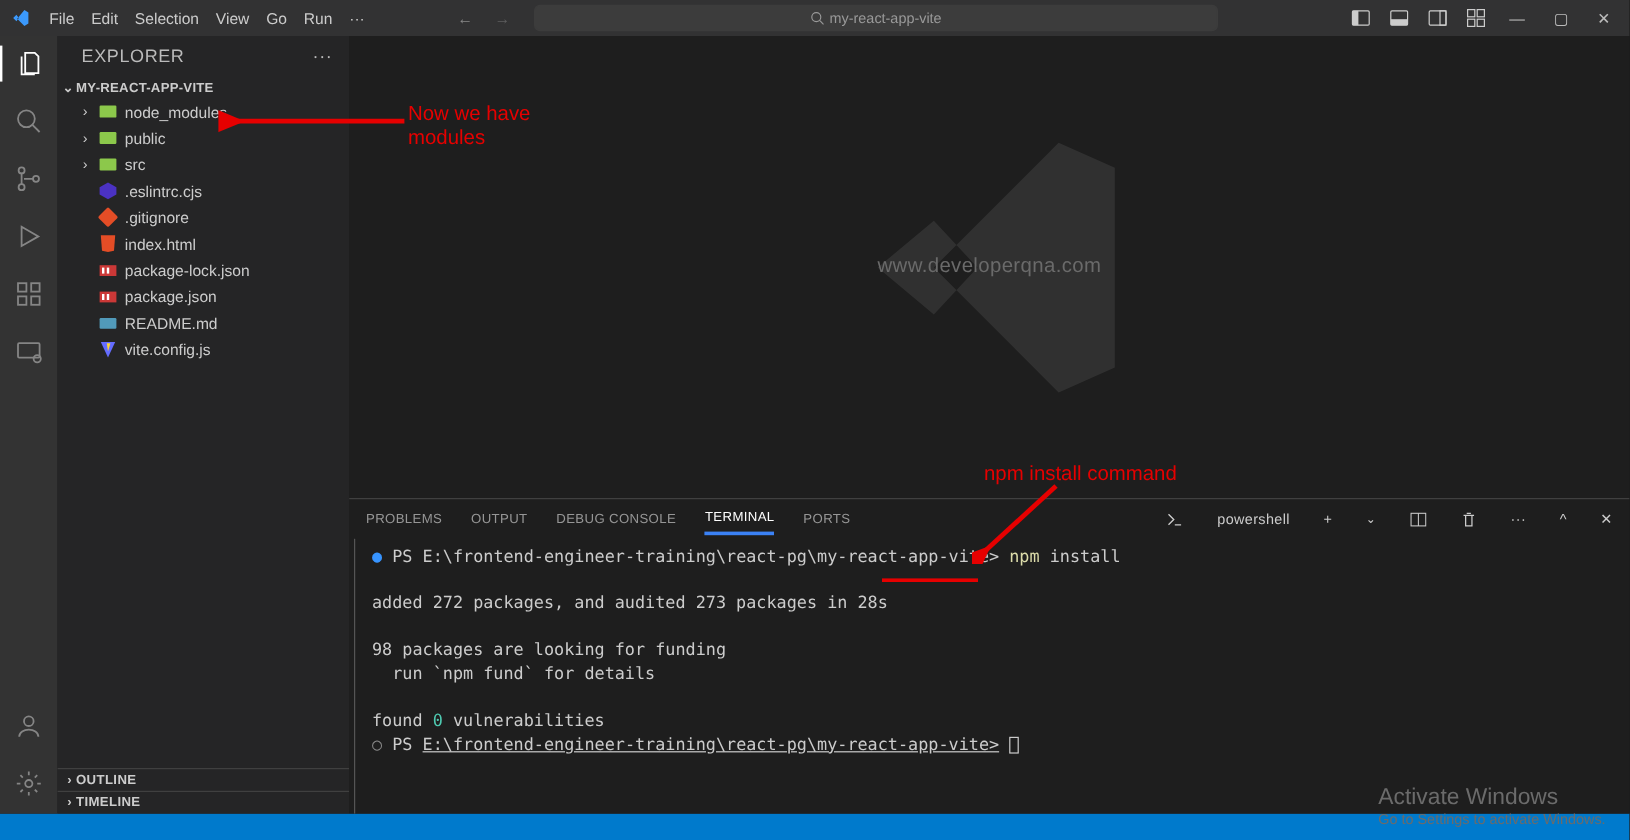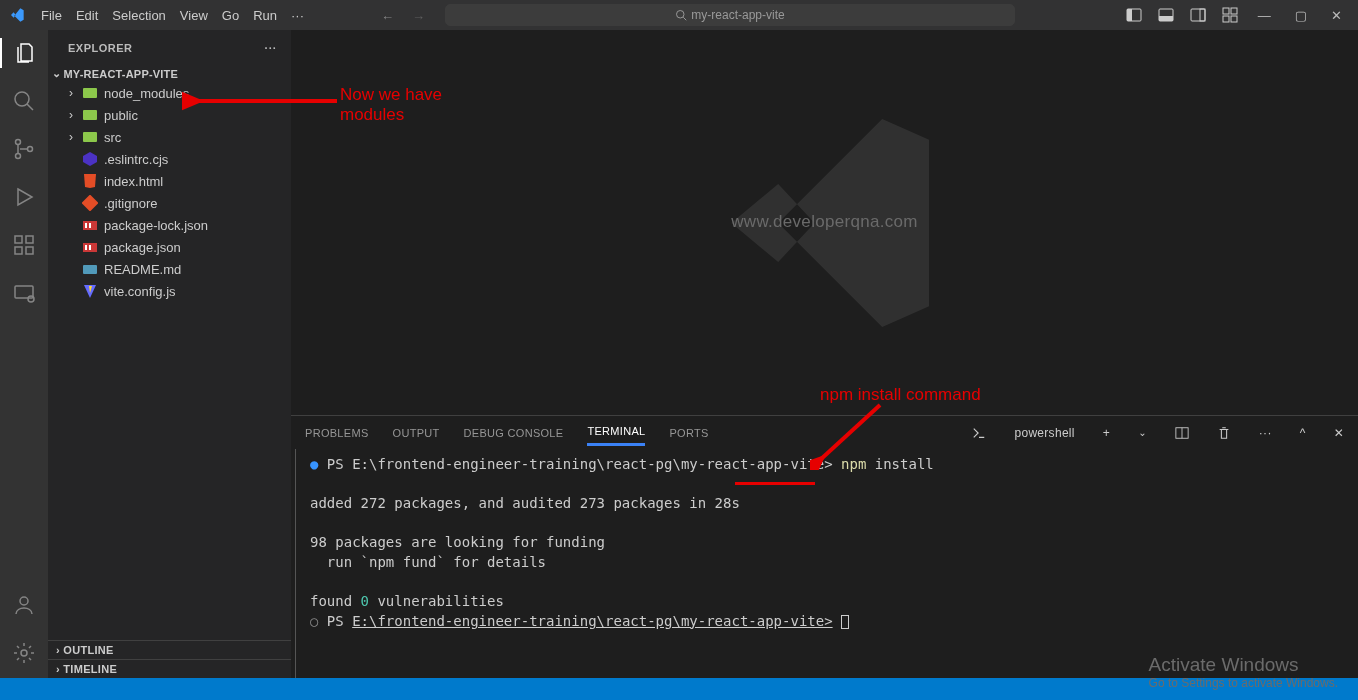--- a/index.html
+++ b/index.html
@@ -35,22 +35,22 @@
 }
 .activitybar .act-item { color:#858585; cursor:pointer; width:48px; height:30px; display:flex; align-items:center; justify-content:center; }
 .activitybar .act-item.active { color:#fff; border-left:2px solid #fff; }
 .activitybar .bottom { margin-top:auto; margin-bottom:10px; display:flex; flex-direction:column; gap:18px; }
 .sidebar {
   width: 243px; background:#252526;
   display:flex; flex-direction:column;
 }
 .sidebar-header {
   height: 35px; display:flex; align-items:center;
-  padding:0 14px 0 20px; color:#bbbbbb; font-size:11px;
-  letter-spacing:0.5px; justify-content:space-between;font-weight:bold;
+  padding:0 14px 0 20px; color:#bbbbbb; font-size:15px;
+  letter-spacing:0.5px; justify-content:space-between;
 }
 .project-header {
   padding:2px 8px 2px 4px; font-size:11px; font-weight:700;
   color:#cccccc; display:flex; align-items:center;
   letter-spacing:0.2px;
 }
 .project-header .chev { margin-right:2px;}
 .tree { padding:0 0 0 0; }
 .tree-item {
   display:flex; align-items:center; height:22px;
@@ -277,33 +277,33 @@
             <svg width="16" height="16">
               <polygon points="8,1 15,5 15,11 8,15 1,11 1,5" fill="#4b32c3"></polygon>
             </svg>
           </span>
         <span class="label">.eslintrc.cjs</span>
       </div>
       <div class="tree-item">
         <span class="chev"></span>
         <span class="icon">
             <svg width="16" height="16">
+              <rect x="2" y="2" width="12" height="12" transform="rotate(45 8 8)" fill="#e44d26"></rect>
+            </svg>
+          </span>
+        <span class="label">.gitignore</span>
+      </div>
+      <div class="tree-item">
+        <span class="chev"></span>
+        <span class="icon">
+            <svg width="16" height="16">
               <path d="M2 1h12l-1 13-5 1-5-1z" fill="#e44d26"></path>
             </svg>
           </span>
         <span class="label">index.html</span>
-      </div>
-      <div class="tree-item">
-        <span class="chev"></span>
-        <span class="icon">
-            <svg width="16" height="16">
-              <rect x="2" y="2" width="12" height="12" transform="rotate(45 8 8)" fill="#e44d26"></rect>
-            </svg>
-          </span>
-        <span class="label">.gitignore</span>
       </div>
       <div class="tree-item">
         <span class="chev"></span>
         <span class="icon">
             <svg width="16" height="14">
               <rect x="1" y="3" width="14" height="9" fill="#cb3837"></rect>
               <rect x="3" y="5" width="2" height="5" fill="#fff"></rect>
               <rect x="7" y="5" width="2" height="5" fill="#fff"></rect>
             </svg>
           </span>

